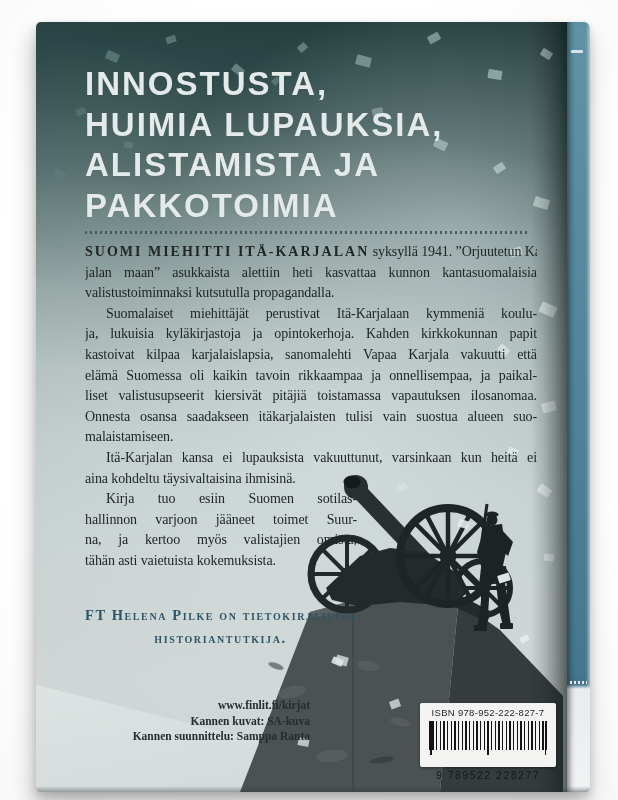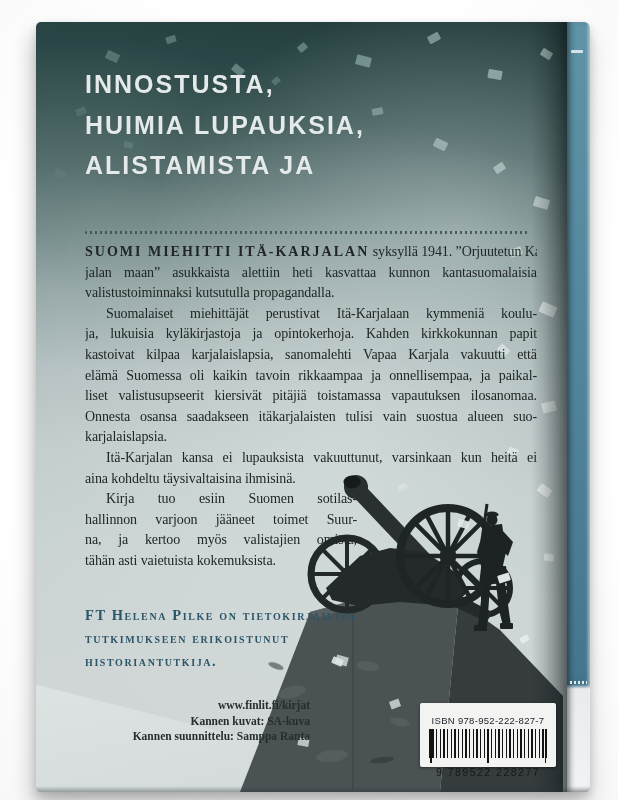--- a/index.html
+++ b/index.html
@@ -35,21 +35,21 @@
 
   .leaflets{position:absolute;inset:0;z-index:4;pointer-events:none;}
   .leaflet{position:absolute;border-radius:1px;}
 
   .monument{position:absolute;left:204px;top:438px;z-index:3;}
 
   
   .title{
     position:absolute;left:49px;top:42px;z-index:5;
     font-family:"Liberation Sans", sans-serif;font-weight:800;
-    font-size:25px;line-height:40.5px;letter-spacing:2px;
+    font-size:33px;line-height:40.5px;letter-spacing:2px;
     color:#e4eae9;text-shadow:0 0 1px rgba(20,40,40,.25);
   }
   .dotrule{
     position:absolute;left:49px;top:209px;width:445px;height:3px;z-index:5;
     background:repeating-linear-gradient(90deg,#39504f 0 2px,rgba(0,0,0,0) 2px 5px);
     opacity:.85;border-radius:2px;
   }
   .blurb{
     position:absolute;left:49px;top:220px;width:452px;z-index:5;
     font-size:14px;line-height:20.6px;color:#202626;letter-spacing:-0.1px;
@@ -57,42 +57,42 @@
   .para{margin:0;}
   .para.narrow{width:272px;}
   .jline{text-align:justify;text-align-last:justify;white-space:nowrap;overflow:hidden;}
   .lline{text-align:left;white-space:nowrap;overflow:hidden;}
   .indent{padding-left:21px;}
   .lead{font-weight:700;letter-spacing:2px;font-size:14px;}
 
   .bio{
     position:absolute;left:49px;top:582px;z-index:5;
     color:#2b5568;font-weight:700;font-variant:small-caps;
-    letter-spacing:1.6px;font-size:14.5px;line-height:23px;
+    letter-spacing:1.6px;font-size:14.5px;line-height:23px;text-align:center;
   }
   .credits{
     position:absolute;left:49px;top:676px;width:225px;z-index:5;text-align:right;
     font-size:11.5px;font-weight:700;line-height:15.6px;color:#272d2d;
   }
 
   
   .isbn-label{
     position:absolute;left:384px;top:681px;width:136px;height:64px;z-index:6;
     background:#f3f4f2;border-radius:2px;text-align:center;
-    box-shadow:0 1px 3px rgba(0,0,0,.45);padding-top:12px;box-sizing:border-box;
+    box-shadow:0 1px 3px rgba(0,0,0,.45);padding-top:4px;box-sizing:border-box;
   }
   .isbn-text{font-family:"Liberation Sans", sans-serif;font-size:9.5px;letter-spacing:.3px;color:#20262a;}
   .bars{position:relative;height:29px;margin:3px 9px 0 9px;
     background:repeating-linear-gradient(90deg,
       #141414 0 1.5px, transparent 1.5px 3px,
       #141414 3px 5.5px, transparent 5.5px 7px,
       #141414 7px 8px, transparent 8px 11px);}
   .guard{position:absolute;top:0;width:1.5px;height:34px;background:#141414;}
   .g1{left:1px;} .g2{left:58px;} .g3{right:1px;}
-  .ean{font-family:"Liberation Sans", sans-serif;font-size:10.5px;letter-spacing:1.5px;color:#15181a;margin-top:8px;}
+  .ean{font-family:"Liberation Sans", sans-serif;font-size:10.5px;letter-spacing:1.5px;color:#15181a;margin-top:19px;}
 
   
   .groove{position:absolute;left:495px;top:0;width:36px;height:770px;z-index:5;pointer-events:none;
     background:linear-gradient(90deg,rgba(25,35,36,0) 0%,rgba(25,35,36,.16) 35%,rgba(22,31,32,.40) 70%,rgba(16,24,25,.55) 90%,rgba(14,21,22,.62) 100%);}
   .spine{position:absolute;left:531px;top:0;width:23px;height:770px;z-index:7;
     background:linear-gradient(180deg,#5f93a7 0%,#568a9f 30%,#4d8096 60%,#45788e 84%,#40738a 86%,#e9ebee 86.6%,#f2f3f4 100%);
     box-shadow:inset 5px 0 6px -3px rgba(8,20,23,.6), inset -3px 0 3px -1px rgba(230,240,243,.55);}
   .spine-dash{position:absolute;left:4px;top:28px;width:12px;height:3px;background:rgba(255,255,255,.75);border-radius:1px;}
   .spine-dots{position:absolute;left:3px;top:659px;width:17px;height:3px;opacity:.85;
     background:repeating-linear-gradient(90deg,#ffffff 0 2px,rgba(0,0,0,0) 2px 4px);}
@@ -201,54 +201,54 @@
         <div class="leaflet" style="left: 508px; top: 532px; width: 10px; height: 7px; background: rgb(237, 242, 241); transform: rotate(8deg); opacity: 0.95;"></div>
         <div class="leaflet" style="left: 462px; top: 552px; width: 12px; height: 8px; background: rgb(234, 239, 239); transform: rotate(-18deg); opacity: 0.95;"></div>
         <div class="leaflet" style="left: 296px; top: 636px; width: 11px; height: 7px; background: rgb(224, 231, 230); transform: rotate(22deg); opacity: 0.9;"></div>
         <div class="leaflet" style="left: 484px; top: 614px; width: 9px; height: 6px; background: rgb(231, 237, 236); transform: rotate(-32deg); opacity: 0.9;"></div>
       </div>
 
     <div class="title">
       <div>INNOSTUSTA,</div>
       <div>HUIMIA LUPAUKSIA,</div>
       <div>ALISTAMISTA JA</div>
+      <div>PAKKOTOIMIA</div>
     </div>
 
     <div class="dotrule"></div>
 
     <div class="blurb">
         <div class="para">
           <div class="jline"><span class="lead">SUOMI MIEHITTI ITÄ-KARJALAN</span> syksyllä 1941. ”Orjuutetun Kar-</div>
           <div class="jline">jalan maan” asukkaista alettiin heti kasvattaa kunnon kantasuomalaisia</div>
           <div class="lline">valistustoiminnaksi kutsutulla propagandalla.</div>
         </div>
         <div class="para">
           <div class="jline indent">Suomalaiset miehittäjät perustivat Itä-Karjalaan kymmeniä koulu-</div>
           <div class="jline">ja, lukuisia kyläkirjastoja ja opintokerhoja. Kahden kirkkokunnan papit</div>
           <div class="jline">kastoivat kilpaa karjalaislapsia, sanomalehti Vapaa Karjala vakuutti että</div>
           <div class="jline">elämä Suomessa oli kaikin tavoin rikkaampaa ja onnellisempaa, ja paikal-</div>
           <div class="jline">liset valistusupseerit kiersivät pitäjiä toistamassa vapautuksen ilosanomaa.</div>
           <div class="jline">Onnesta osansa saadakseen itäkarjalaisten tulisi vain suostua alueen suo-</div>
-          <div class="lline">karjalaislapsia.</div>
+          <div class="lline">malaistamiseen.</div>
         </div>
         <div class="para">
           <div class="jline indent">Itä-Karjalan kansa ei lupauksista vakuuttunut, varsinkaan kun heitä ei</div>
           <div class="lline">aina kohdeltu täysivaltaisina ihmisinä.</div>
         </div>
         <div class="para narrow">
           <div class="jline indent">Kirja tuo esiin Suomen sotilas-</div>
           <div class="jline">hallinnon varjoon jääneet toimet Suur-</div>
           <div class="jline">na, ja kertoo myös valistajien omista,</div>
           <div class="lline">tähän asti vaietuista kokemuksista.</div>
         </div>
       </div>
 
     <div class="bio">
       <div>FT Helena Pilke on tietokirjailija</div>
-      <div>tutkimukseen erikoistunut</div>
       <div>historiantutkija.</div>
     </div>
 
     <div class="credits">
       <div>www.finlit.fi/kirjat</div>
       <div>Kannen kuvat: SA-kuva</div>
       <div>Kannen suunnittelu: Samppa Ranta</div>
     </div>
   </div>
 

